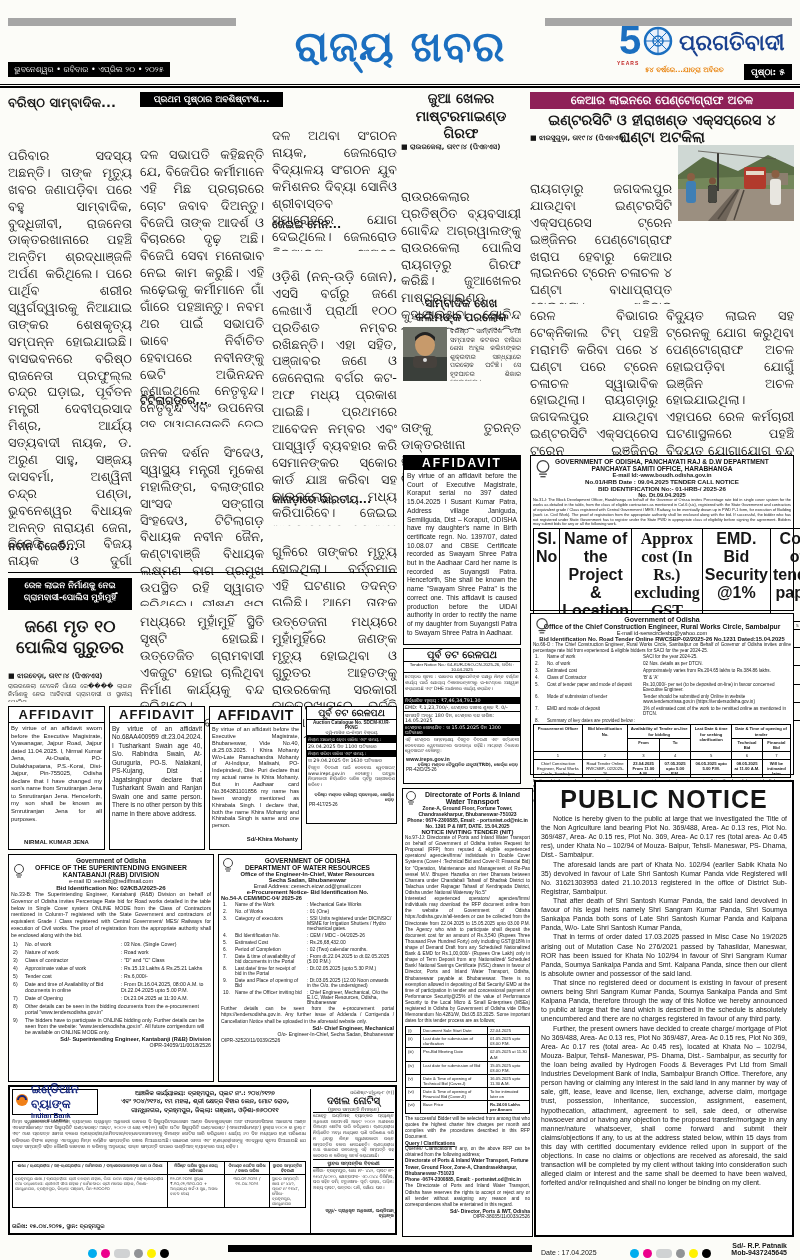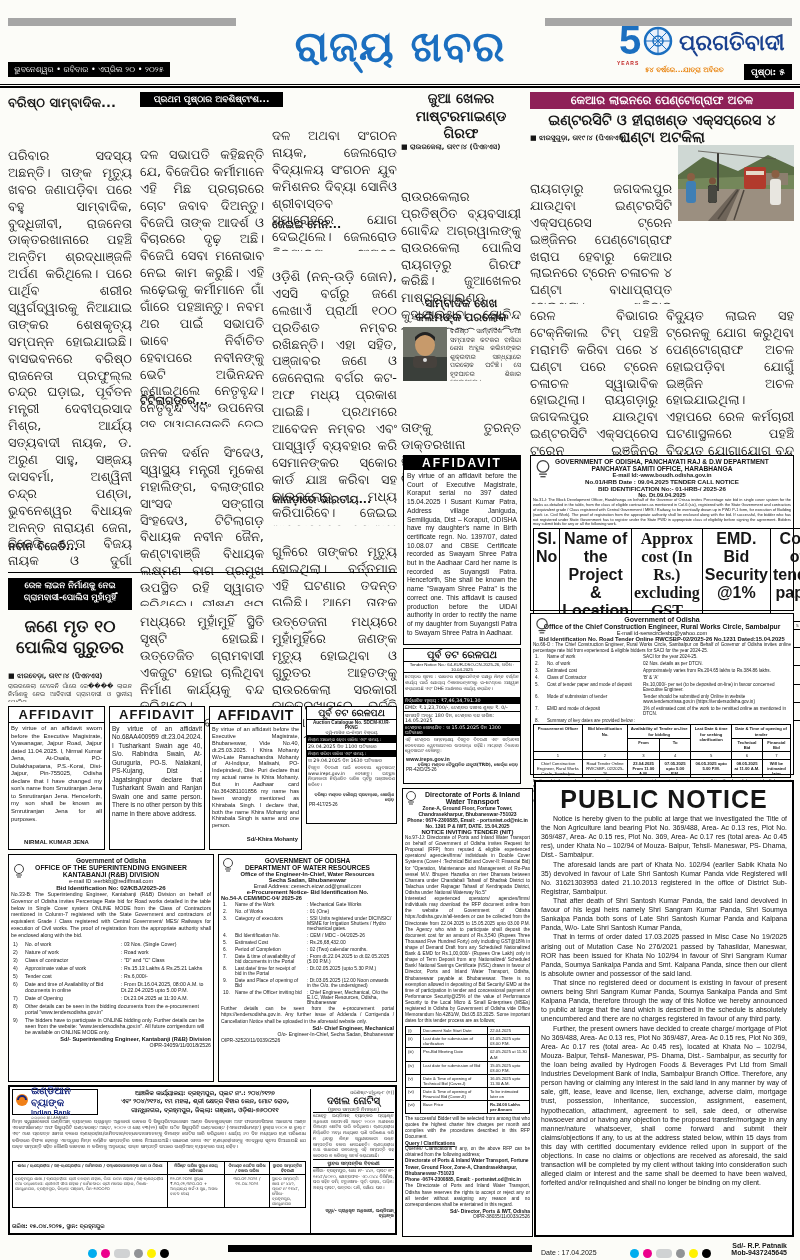--- a/index.html
+++ b/index.html
@@ -565,21 +565,21 @@
     </div>
   </div>
 
   <div class="abs box" style="left:8px;top:1085px;width:389px;height:150px;border-width:2px;">
     <div class="abs box" style="left:2px;top:2px;width:86px;height:26px;border-width:1px;display:flex;align-items:center;">
       <span style="margin:0 2px;"><svg width="14" height="14" viewBox="0 0 14 14">
             <circle cx="7" cy="7" r="6" fill="#f08019"></circle>
             <path d="M3 7 A4 4 0 0 1 11 7" fill="none" stroke="#15267d" stroke-width="2"></path>
           </svg></span>
       <span>
-        <div class="odia b" style="font-size:10px;color:#15267d;">ଇଣ୍ଡିଆନ ବ୍ୟାଙ୍କ</div>
+        <div class="odia b" style="font-size:12px;color:#15267d;font-family:Liberation Serif, serif;">ଇଣ୍ଡିଆନ ବ୍ୟାଙ୍କ</div>
         <div class="b" style="font-size:7px;color:#15267d;">Indian Bank</div>
         <div style="font-size:3.6px;color:#555;">ଇଲାହାବାଦ ALLAHABAD</div>
       </span>
     </div>
     <div class="abs c odia b" style="left:92px;top:2px;width:206px;height:28px;font-size:6.2px;line-height:1.35;">
       <div>ଆଞ୍ଚଳିକ କାର୍ଯ୍ୟାଳୟ: ବ୍ରହ୍ମପୁର, ପ୍ଲଟ ନଂ.: ୨୦୪/୨୧୨୭</div>
       <div>ଏବଂ ୨୦୪/୨୧୨୪, ୧ମ ମହଲା, ଶ୍ରୀ କ୍ଷେତ୍ର ବିହାର ଲେନ, ମୋଟ ରୋଡ,</div>
       <div>ଗାନ୍ଧିନଗର, ବ୍ରହ୍ମପୁର, ଜିଲ୍ଲା: ଗଞ୍ଜାମ, ଓଡ଼ିଶା-୭୬୦୦୧୧</div>
     </div>
     <div class="abs odia j ov" style="left:2px;top:32px;width:294px;height:40px;font-size:4.8px;line-height:1.3;">ନିମ୍ନ ସ୍ୱାକ୍ଷରକାରୀ ଇଣ୍ଡିଆନ୍ ବ୍ୟାଙ୍କର ପ୍ରାଧିକୃତ ଅଧିକାରୀ ଭାବରେ ଦି ସିକ୍ୟୁରିଟାଇଜେସନ ଆଣ୍ଡ ରିକନଷ୍ଟ୍ରକ୍ସନ ଅଫ ଫାଇନାନସିଆଲ ଆସେଟସ ଆଣ୍ଡ ଏନଫୋର୍ସମେଣ୍ଟ ଅଫ ସିକ୍ୟୁରିଟି ଇଣ୍ଟରେଷ୍ଟ ଆକ୍ଟ, ୨୦୦୨ ଓ ଧାରା ୧୩(୧୨) ସହିତ ପଠିତ ସିକ୍ୟୁରିଟି ଇଣ୍ଟରେଷ୍ଟ (ଏନଫୋର୍ସମେଣ୍ଟ) ରୁଲ୍ସ ୨୦୦୨ ର ରୁଲ୍ ୮ ଏବଂ ୯ରେ ପ୍ରଦତ୍ତ କ୍ଷମତା ବଳରେ ଋଣଗ୍ରହୀତା/ଜାମିନଦାର/ବନ୍ଧକଦାତାମାନଙ୍କୁ ଡିମାଣ୍ଡ ନୋଟିସ ଜାରି କରିଥିଲେ। ଧାର୍ଯ୍ୟ ୬୦ ଦିନ ମଧ୍ୟରେ ଋଣ ପରିଶୋଧ କରିବାରେ ବିଫଳ ହେବାରୁ ଏତଦ୍ୱାରା ନିମ୍ନ ବର୍ଣ୍ଣିତ ସମ୍ପତ୍ତିର ଦଖଲ ନିଆଯାଇଅଛି। ସାଧାରଣ ଜନତା ଏବଂ ଋଣଗ୍ରହୀତାଙ୍କୁ ଏତଦ୍ୱାରା ସୂଚନା ଦିଆଯାଉଛି ଯେ ଉକ୍ତ ସମ୍ପତ୍ତି ସହିତ କୌଣସି କାରବାର ନ କରିବାକୁ ଅନୁରୋଧ; ଉକ୍ତ ସମ୍ପତ୍ତି ଉପରେ ଇଣ୍ଡିଆନ୍ ବ୍ୟାଙ୍କର ଦାୟ ରହିବ।</div>

